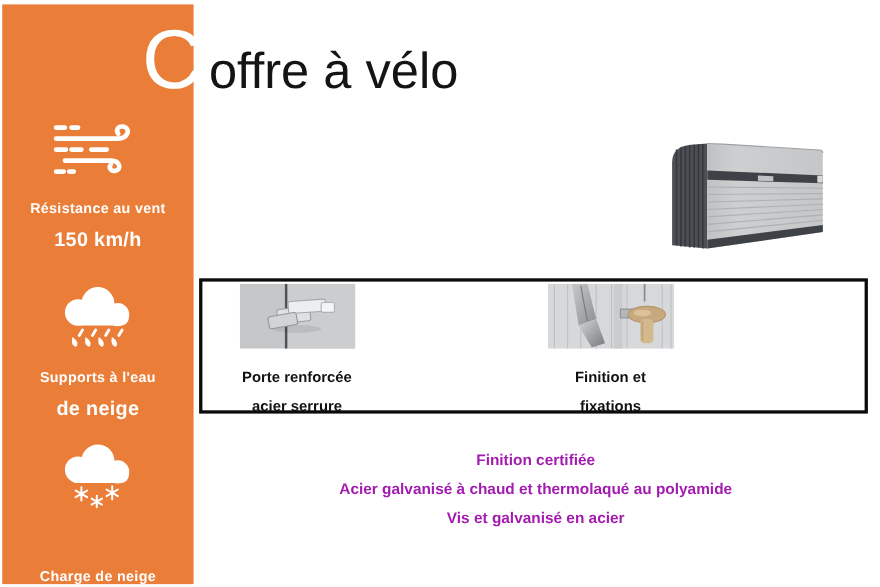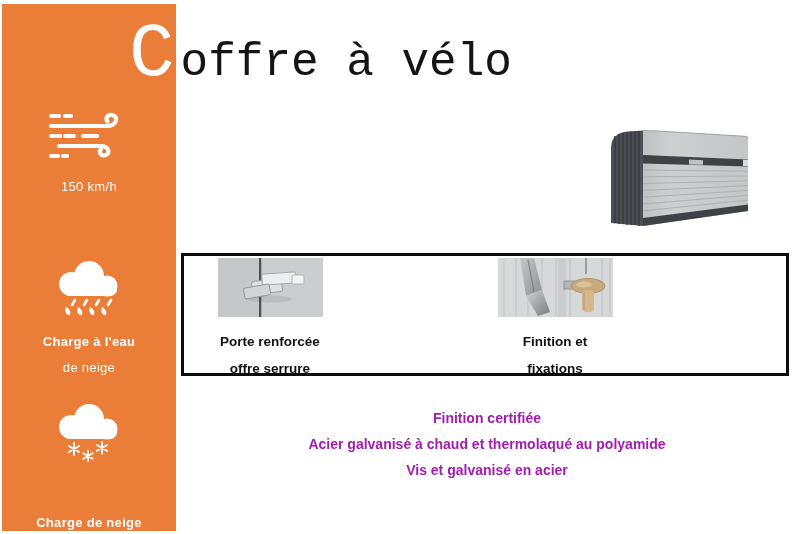--- a/index.html
+++ b/index.html
@@ -12,29 +12,29 @@
   .sidebar{
     position:absolute; left:2px; top:4px; width:174px; height:527px;
     background:#EA7E38;
   }
   .sb-group{
     position:absolute; left:0; width:174px;
     display:flex; flex-direction:column; align-items:center;
     color:#ffffff; text-align:center;
   }
   .sb-group .sb-line1{ font-size:13px; font-weight:700; letter-spacing:.3px; margin-top:13px;}
-  .sb-group .sb-line2{ font-size:13px; font-weight:400; letter-spacing:.3px; margin-top:11px;}
+  .sb-group .sb-line2{ font-size:18px; font-weight:700; letter-spacing:.3px; margin-top:11px;}
   .g1{ top:104px; }
   .g2{ top:247px; }
   .g3{ top:390px;gap:36px; }
 
   
   .title{
     position:absolute; left:129px; top:17px; line-height:1; white-space:nowrap;
-    font-family:Liberation Mono, monospace;
+    font-family:Liberation Sans, sans-serif;
   }
   .title .initial{ font-size:76px; color:#ffffff; }
   .title .rest{ font-size:46px; color:#141414; margin-left:6px; }
 
   
   .product{ position:absolute; left:602px; top:126px; width:152px; height:104px; }
 
   
   .feature-box{
     position:absolute; left:181px; top:253px; width:602px; height:117px;
@@ -67,20 +67,21 @@
       <span>
         <svg width="88" height="56" viewBox="0 0 88 56" fill="none" stroke="#ffffff" stroke-width="4.2" stroke-linecap="round">
           <path d="M6,8 H26" stroke-dasharray="8 6"></path>
           <path d="M6,18 H62 C72,18 74,8 67,7 C62,6.5 60,10.5 62.5,13.5"></path>
           <path d="M6,28 H32" stroke-dasharray="9 5"></path>
           <path d="M38,28 H52"></path>
           <path d="M14,38 H56 C64,38 66,46 60,47.2 C55.5,48 53.5,44 55.8,41.5"></path>
           <path d="M6,48 H22" stroke-dasharray="7 5"></path>
         </svg>
       </span>
+      <span class="sb-line1">Résistance au vent</span>
       <span class="sb-line2">150 km/h</span>
     </div>
 
     <div class="sb-group g2">
       <span>
         <svg width="78" height="66" viewBox="0 0 78 66" fill="#ffffff">
           <circle cx="21" cy="33" r="12"></circle>
           <circle cx="39" cy="25" r="15"></circle>
           <circle cx="57" cy="35" r="10.5"></circle>
           <rect x="13" y="31" width="54" height="14" rx="7"></rect>
@@ -91,21 +92,21 @@
               <path d="M61,49 L58,54"></path>
           </g>
           <g>
             <path transform="translate(18,61) rotate(-22)" d="M0,-6 C3,-1.5 3,2 0,3.5 C-3,2 -3,-1.5 0,-6"></path>
             <path transform="translate(30,61) rotate(-22)" d="M0,-6 C3,-1.5 3,2 0,3.5 C-3,2 -3,-1.5 0,-6"></path>
             <path transform="translate(42,61) rotate(-22)" d="M0,-6 C3,-1.5 3,2 0,3.5 C-3,2 -3,-1.5 0,-6"></path>
             <path transform="translate(54,61) rotate(-22)" d="M0,-6 C3,-1.5 3,2 0,3.5 C-3,2 -3,-1.5 0,-6"></path>
           </g>
         </svg>
       </span>
-      <span class="sb-line1">Charge à l'eau</span>
+      <span class="sb-line1">Supports à l'eau</span>
       <span class="sb-line2">de neige</span>
     </div>
 
     <div class="sb-group g3">
       <span>
         <svg width="78" height="68" viewBox="0 0 78 68" fill="#ffffff">
           <circle cx="21" cy="33" r="12"></circle>
           <circle cx="39" cy="25" r="15"></circle>
           <circle cx="57" cy="35" r="10.5"></circle>
           <rect x="13" y="31" width="54" height="14" rx="7"></rect>
@@ -182,21 +183,21 @@
           <rect x="44" width="61" height="59" fill="#cbcdcf"></rect>
           <rect x="41" width="2.2" height="59" fill="#4e5256"></rect>
           <ellipse cx="52" cy="41" rx="22" ry="3.5" fill="#000000" opacity="0.08"></ellipse>
           <rect x="34" y="22" width="30" height="13" rx="2" fill="#dfe1e3" stroke="#9b9ea1" transform="rotate(-6 49 28)"></rect>
           <rect x="44" y="15" width="34" height="11" rx="2" fill="#eceef0" stroke="#a5a8ab" transform="rotate(-4 61 20)"></rect>
           <rect x="26" y="28" width="26" height="11" rx="2" fill="#d2d4d6" stroke="#94979a" transform="rotate(-10 39 33)"></rect>
           <rect x="74" y="17" width="12" height="9" rx="1.5" fill="#f2f4f5" stroke="#b0b3b6"></rect>
         </svg>
       </span>
       <span class="feature-caption1">Porte renforcée</span>
-      <span class="feature-caption2">offre serrure</span>
+      <span class="feature-caption2">acier serrure</span>
     </div>
 
 
     <div class="feature-col fc3">
       <span>
         <svg width="115" height="59" viewBox="0 0 115 59">
           <defs>
             <linearGradient id="metalGrad" x1="0" y1="0" x2="1" y2="1">
               <stop offset="0" stop-color="#c5c7c9"></stop>
                 <stop offset="1" stop-color="#8e9194"></stop>

